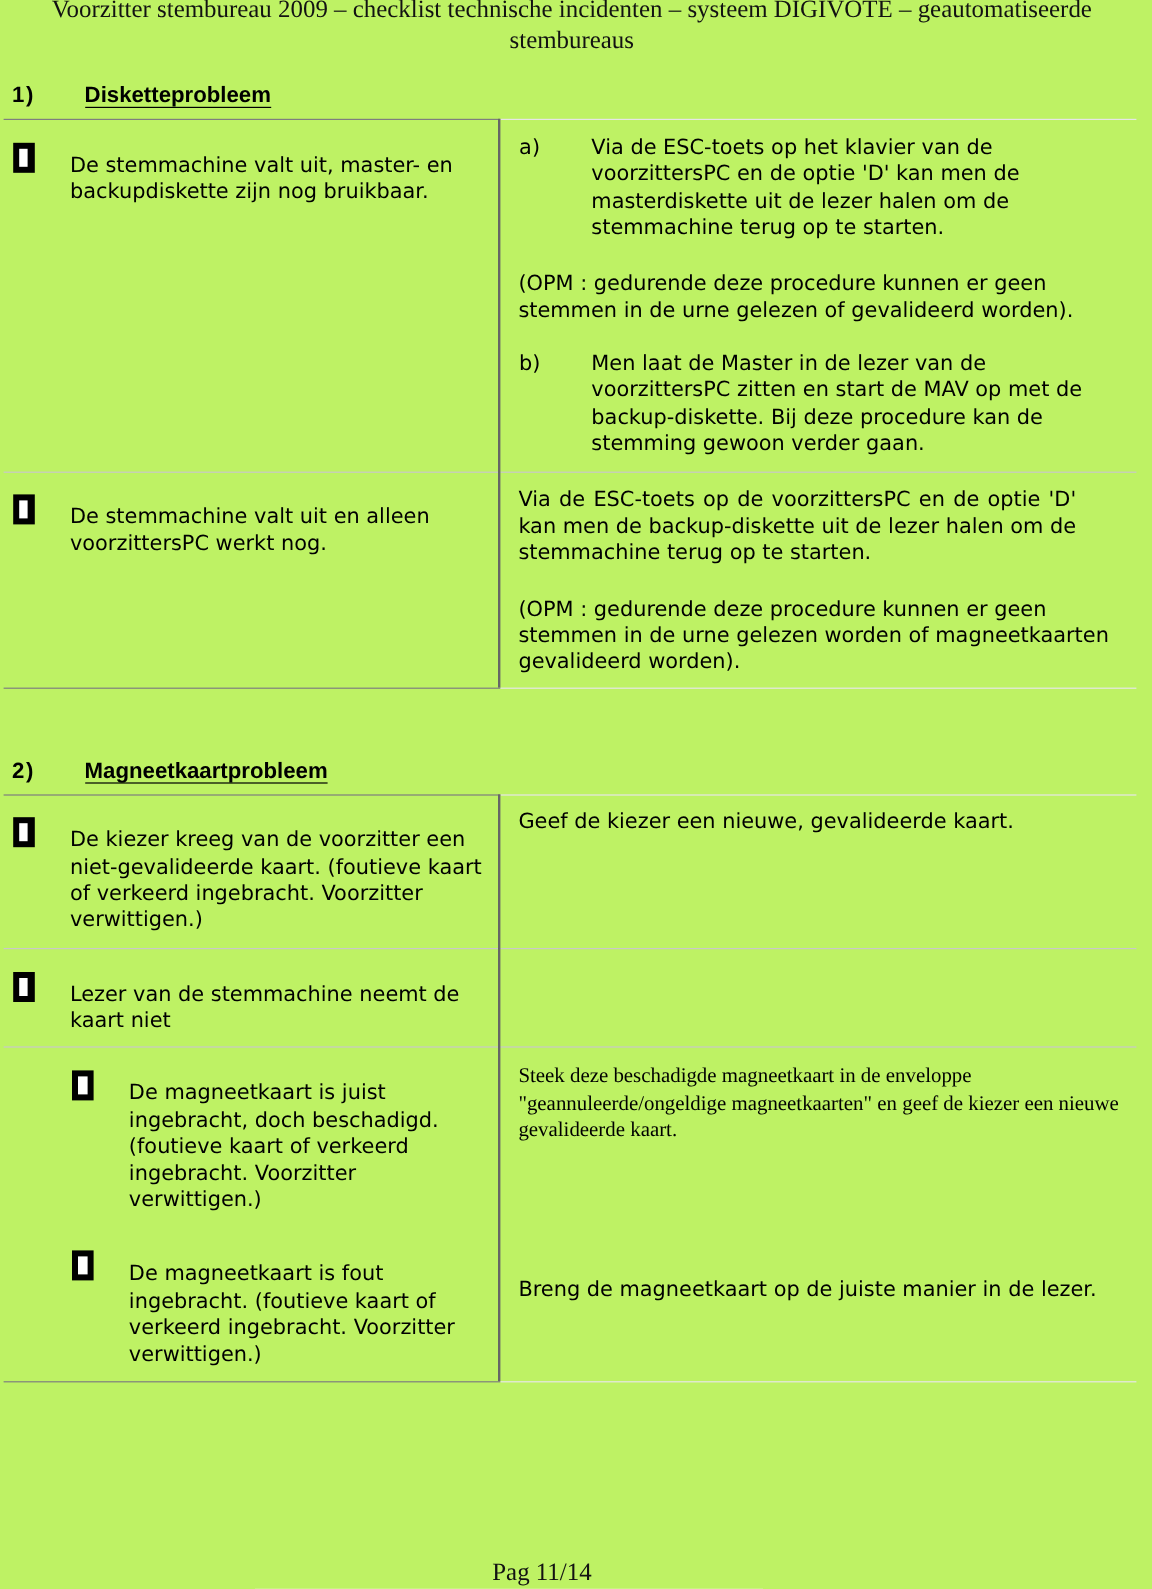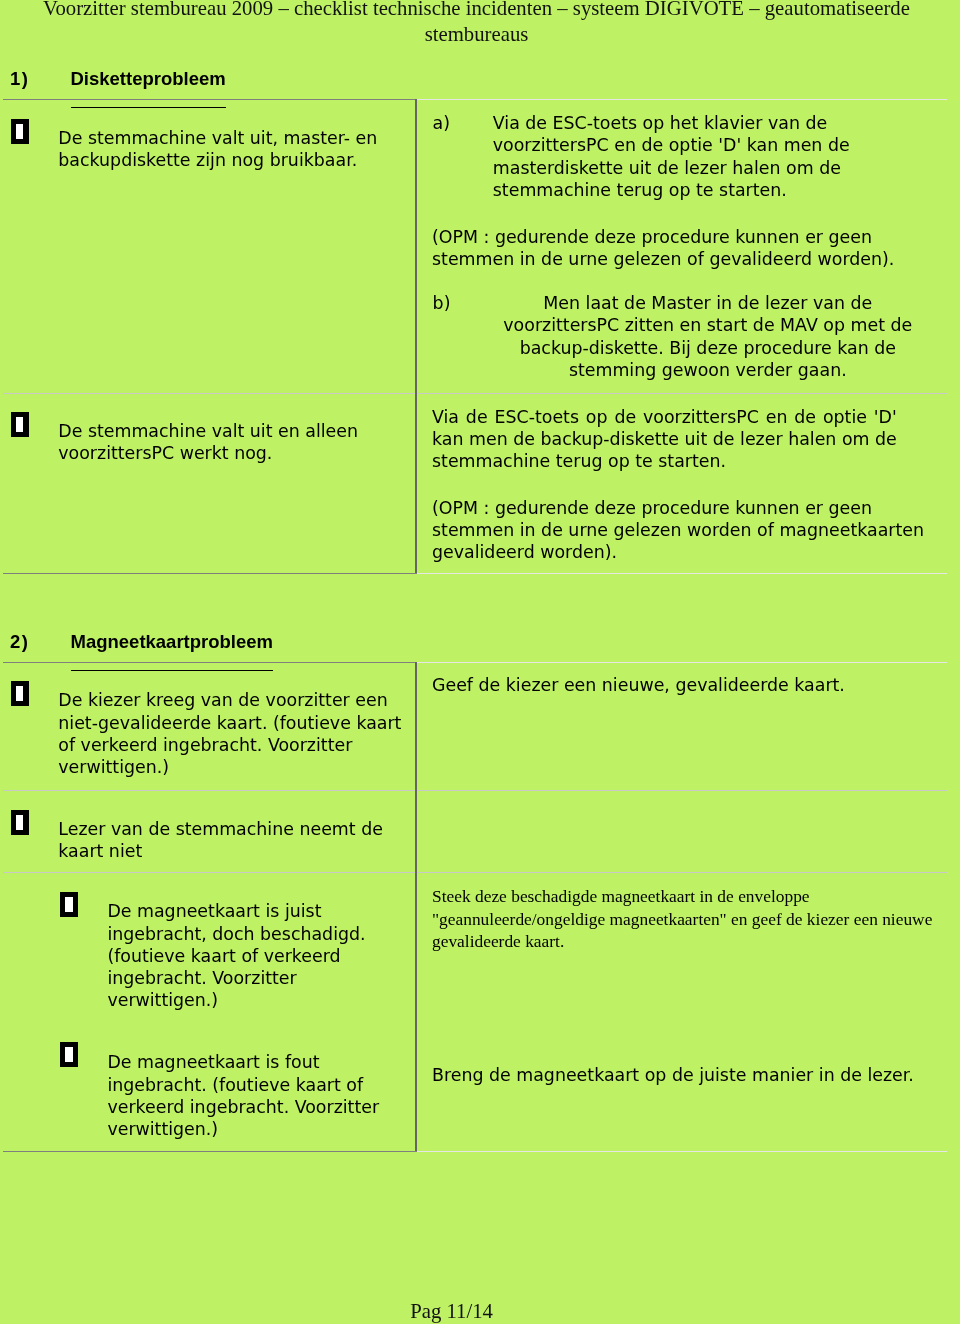--- a/index.html
+++ b/index.html
@@ -4,21 +4,21 @@
 <title>Voorzitter stembureau 2009 - checklist technische incidenten</title>
 <style>
   html,body{margin:0;padding:0;background:#ffffff;}
   body{width:960px;height:1324px;position:relative;overflow:hidden;
        font-family:"DejaVu Sans",sans-serif;color:#000000;}
   .page{position:absolute;left:0;top:0;width:960px;height:1324px;background:#bef264;}
   .hdr{position:absolute;left:-3.5px;width:960px;text-align:center;
        font-family:"Liberation Serif",serif;font-size:20.76px;line-height:26.1px;color:#121212;}
   .secnum{position:absolute;font-family:"Liberation Sans",sans-serif;font-weight:bold;font-size:18.5px;line-height:21px;color:#000;white-space:nowrap;letter-spacing:1.3px;}
   .sectitle{position:absolute;font-family:"Liberation Sans",sans-serif;font-weight:bold;font-size:18.5px;line-height:21px;color:#000;white-space:nowrap;}
-  .sectitle span{border-bottom:1.9px solid #000;padding-bottom:18px;}
+  .sectitle span{border-bottom:1.9px solid #000;padding-bottom:0;}
   .hline{position:absolute;height:1px;background:#c9c9c9;}
   .hline.dk{background:#7f7f7f;}
   .hline.lt{background:#e6e6e6;}
   .vline{position:absolute;background:#666666;width:1.5px;z-index:3;}
   .cell{position:absolute;font-size:17.4px;line-height:22.2px;color:#000;}
   .mk{position:absolute;font-size:17.4px;line-height:22.2px;color:#000;white-space:nowrap;}
   .bul{position:absolute;background:#000;}
   .bul i{position:absolute;background:#fff;display:block;}
   .footer{position:absolute;font-family:"Liberation Serif",serif;font-size:20.76px;line-height:23px;color:#121212;white-space:nowrap;}
 </style>
@@ -41,21 +41,21 @@
     <div class="hline dk" style="left:3px;top:573px;width:413.7px"></div>
     <div class="hline lt" style="left:416.7px;top:573px;width:530.3px"></div>
     <span class="bul" style="left:10.6px;top:118.7px;width:18.4px;height:25.1px">
         <i style="left:5.3px;top:5.2px;width:7.5px;height:15px"></i>
       </span>
     <div class="cell" style="left:58.3px;top:126.9px;width:380px;">De stemmachine valt uit, master- en backupdiskette zijn nog bruikbaar.</div>
     <div class="mk" style="left:432.6px;top:112.1px">a)</div>
     <div class="cell" style="left:492.8px;top:112.1px;width:400px;">Via de ESC-toets op het klavier van de voorzittersPC en de optie 'D' kan men de masterdiskette uit de lezer halen om de stemmachine terug op te starten.</div>
     <div class="cell" style="left:432.0px;top:225.5px;width:490px;">(OPM : gedurende deze procedure kunnen er geen stemmen in de urne gelezen of gevalideerd worden).</div>
     <div class="mk" style="left:432.6px;top:292.2px">b)</div>
-    <div class="cell" style="left:492.8px;top:292.2px;width:430px;text-align:center;">Men laat de Master in de lezer van de voorzittersPC zitten en start de MAV op met de backup-diskette. Bij deze procedure kan de stemming gewoon verder gaan.</div>
+    <div class="cell" style="left:492.8px;top:292.2px;width:430px;">Men laat de Master in de lezer van de voorzittersPC zitten en start de MAV op met de backup-diskette. Bij deze procedure kan de stemming gewoon verder gaan.</div>
     <span class="bul" style="left:10.6px;top:412.3px;width:18.4px;height:25.1px">
         <i style="left:5.3px;top:5.2px;width:7.5px;height:15px"></i>
       </span>
     <div class="cell" style="left:58.3px;top:420.0px;width:380px;">De stemmachine valt uit en alleen voorzittersPC werkt nog.</div>
     <div class="cell" style="left:432.0px;top:405.6px;width:464.8px;text-align:justify;">Via de ESC-toets op de voorzittersPC en de optie 'D' kan men de backup-diskette uit de lezer halen om de stemmachine terug op te starten.</div>
     <div class="cell" style="left:432.0px;top:496.8px;width:505px;">(OPM : gedurende deze procedure kunnen er geen stemmen in de urne gelezen worden of magneetkaarten gevalideerd worden).</div>
   </div>
   <div>
     <div class="secnum" style="left:10.1px;top:630.5px">2)</div>
     <div class="sectitle" style="left:70.5px;top:630.5px"><span>Magneetkaartprobleem</span></div>

